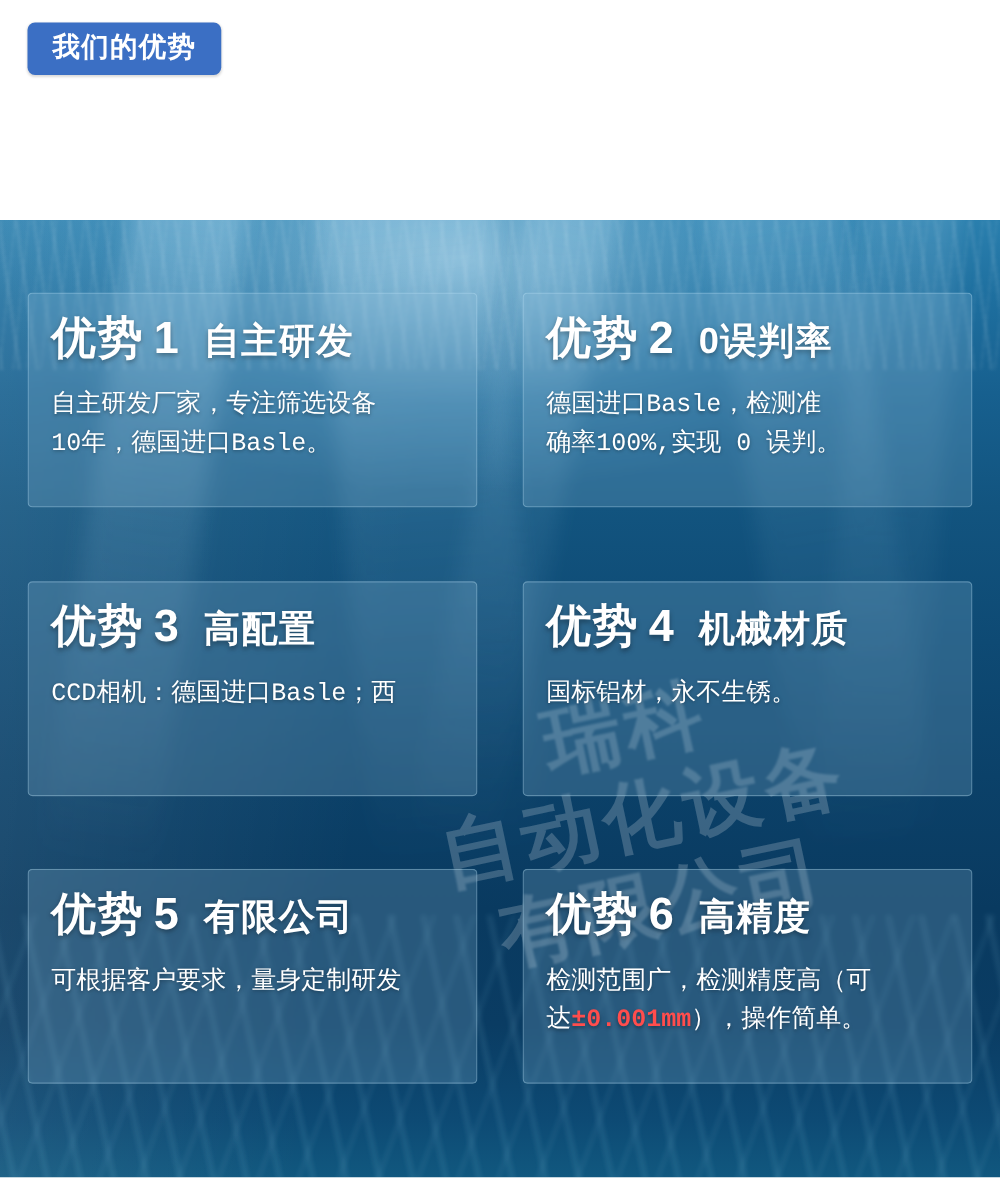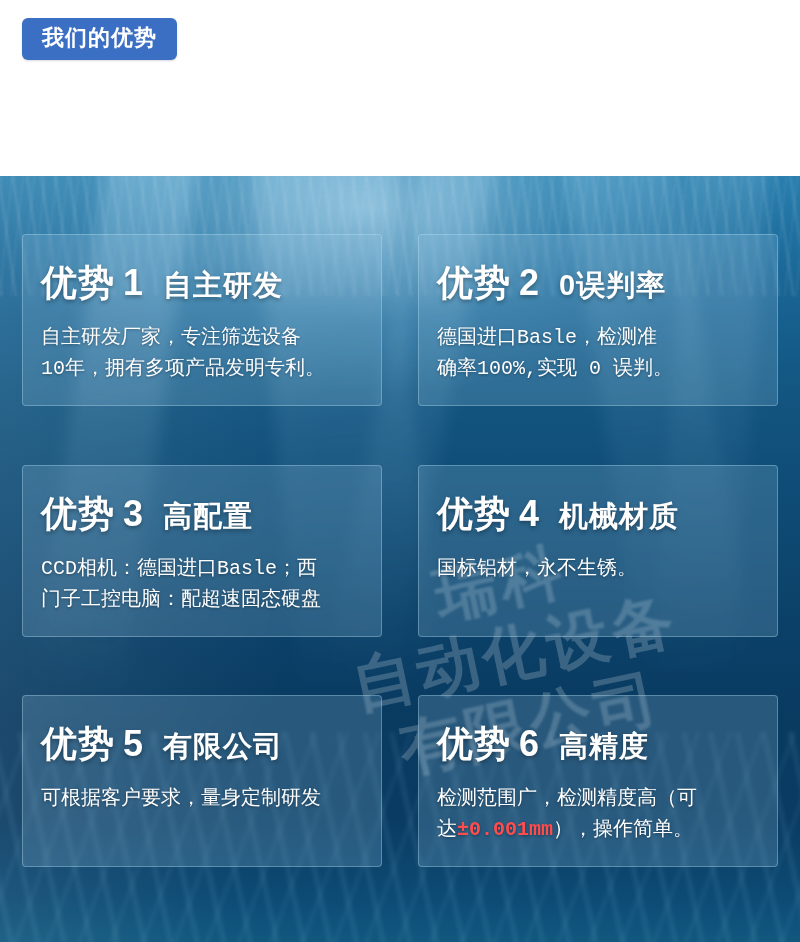--- a/index.html
+++ b/index.html
@@ -148,21 +148,21 @@
     column-gap: 36px;
     row-gap: 14px;
     padding: 58px 22px 30px 22px;
     box-sizing: border-box;
   }
   .card {
     position: relative;
     background: rgba(150,195,225,0.22);
     border: 1px solid rgba(190,225,245,0.35);
     border-radius: 4px;
-    padding: 24px 18px 18px 18px;
+    padding: 11px 18px 18px 18px;
     box-sizing: border-box;
     backdrop-filter: blur(1px);
     height: 172px;
     align-self: start;
   }
   .card-head {
     display: flex;
     align-items: baseline;
     white-space: nowrap;
     margin-bottom: 14px;
@@ -228,21 +228,21 @@
     <div class="grid">
 
       <div class="card">
         <div class="card-head">
           <span class="adv-label">优势</span>
           <span class="adv-num">1</span>
           <span class="adv-title">自主研发</span>
         </div>
         <div class="card-body">
           <div>自主研发厂家，专注筛选设备</div>
-          <div>10年，拥有多项产品发明专利。</div>
+          <div>10年，德国进口Basle。</div>
         </div>
       </div>
 
       <div class="card">
         <div class="card-head">
           <span class="adv-label">优势</span>
           <span class="adv-num">2</span>
           <span class="adv-title">0误判率</span>
         </div>
         <div class="card-body">
@@ -252,21 +252,20 @@
       </div>
 
       <div class="card">
         <div class="card-head">
           <span class="adv-label">优势</span>
           <span class="adv-num">3</span>
           <span class="adv-title">高配置</span>
         </div>
         <div class="card-body">
           <div>CCD相机：德国进口Basle；西</div>
-          <div>门子工控电脑：配超速固态硬盘</div>
         </div>
       </div>
 
       <div class="card">
         <div class="card-head">
           <span class="adv-label">优势</span>
           <span class="adv-num">4</span>
           <span class="adv-title">机械材质</span>
         </div>
         <div class="card-body">

